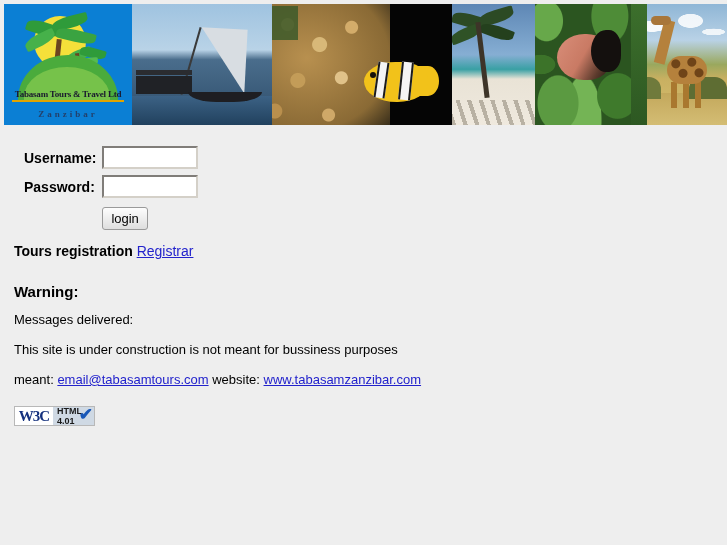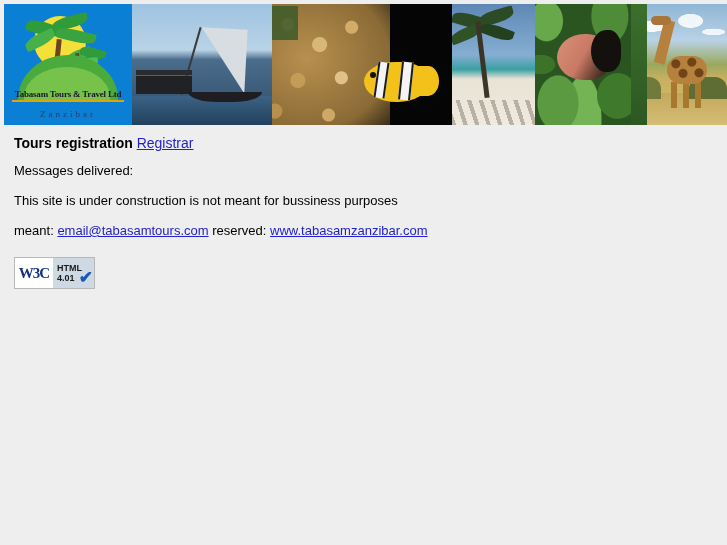--- a/index.html
+++ b/index.html
@@ -110,20 +110,21 @@
     position: absolute;
     left: 6px;
     bottom: 6px;
     width: 116px;
     text-align: center;
     color: #23406b;
     font-family: "Liberation Serif", serif;
     font-size: 9px;
     letter-spacing: 3px;
     white-space: nowrap;
+    font-weight: bold;
   }
 
   
   #banner-dhow { width: 140px; background: linear-gradient(#9fc3e0 0%, #b9d3e7 38%, #4a6d8c 46%, #2c4b68 100%); }
   .dhow-sail {
     position: absolute;
     left: 52px; top: 24px;
     width: 0; height: 0;
     border-left: 16px solid transparent;
     border-right: 46px solid #d8dde2;
@@ -387,21 +388,21 @@
     font-size: 13px;
     line-height: 16px;
   }
   .para.tight { margin-top: 14px; }
 
   
   #w3c-badge {
     margin: 18px 0 0 7px;
     display: inline-flex;
     align-items: stretch;
-    height: 32px;
+    height: 20px;
     width: 81px;
     border: 1px solid #b8b8b8;
     background: #ffffff;
     box-sizing: border-box;
   }
   .w3c-left {
     width: 38px;
     background: #ffffff;
     display: flex; align-items: center; justify-content: center;
     font-family: "Liberation Serif", serif;
@@ -499,35 +500,58 @@
     <div class="g-spots"></div>
     <div class="g-neck"></div>
     <div class="g-head"></div>
     <div class="g-fg-leaf"></div>
   </div>
 
 </div>
 
 <div id="content">
 
+  <table class="login-table">
+    <tbody>
+        <tr>
+      <td class="label-cell">Username:</td>
+      <td>
+        <input class="text-field" type="text" id="username-input" placeholder="" style="">
+      </td>
+    </tr>
+    <tr>
+      <td class="label-cell">Password:</td>
+      <td>
+        <input class="text-field" type="password" id="password-input" placeholder="" style="">
+      </td>
+    </tr>
+    <tr>
+      <td></td>
+      <td id="login-button-row">
+        <button class="std-btn">login</button>
+      </td>
+    </tr>
+  </tbody>
+    </table>
 
   <div id="registration-line">
     <span>Tours registration</span>
     <a href="#" class="link">Registrar</a>
   </div>
 
 
+  <div id="warning-heading">Warning:</div>
 
   <div class="para">Messages delivered:</div>
   <div class="para tight">This site is under construction is not meant for bussiness purposes</div>
 
   <div class="para tight">
     <span>meant:</span>
     <a href="#" class="link">email@tabasamtours.com</a>
-    <span>reserved:</span>
+    <span>website:</span>
     <a href="#" class="link">www.tabasamzanzibar.com</a>
   </div>
 
   <div id="w3c-badge">
     <div class="w3c-left">W3C</div>
     <div class="w3c-right">
       <span>HTML</span>
       <span>4.01</span>
       <span class="w3c-check">✔</span>
     </div>

